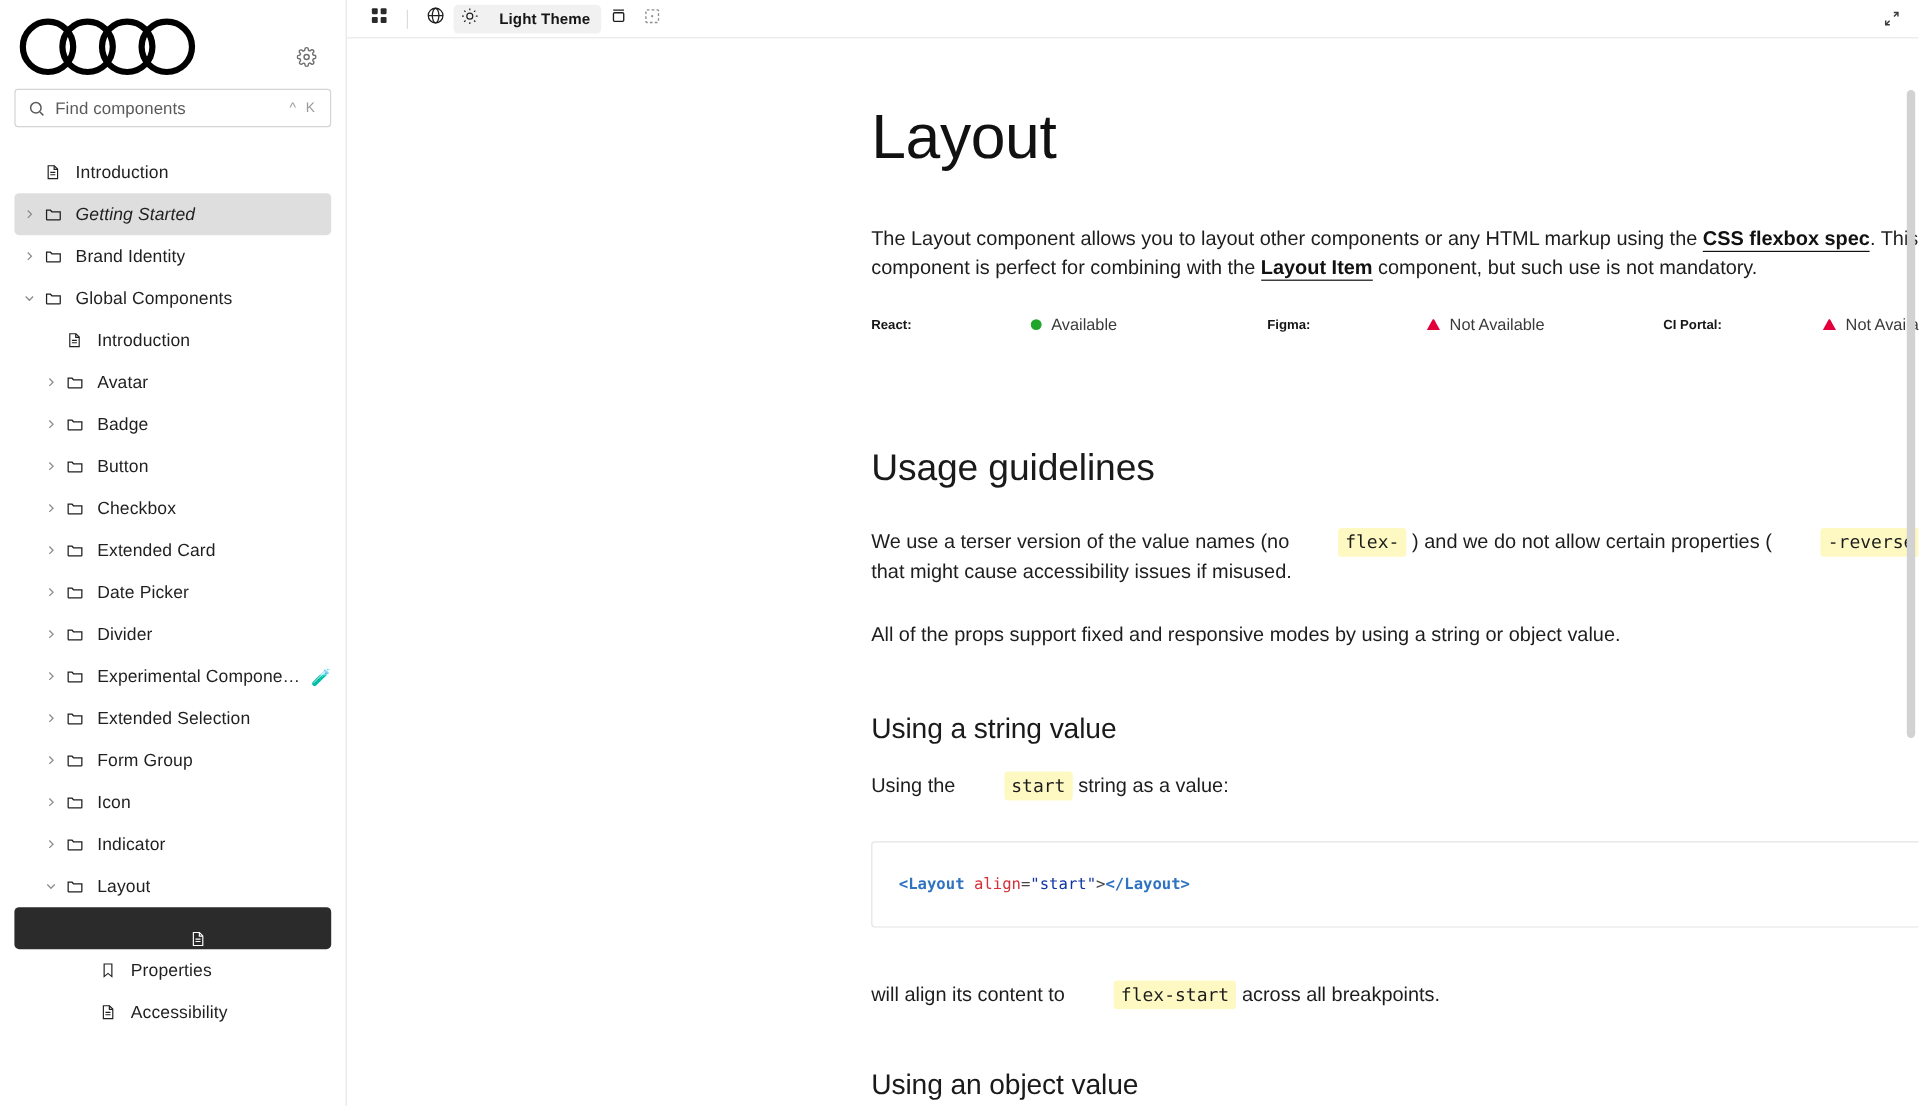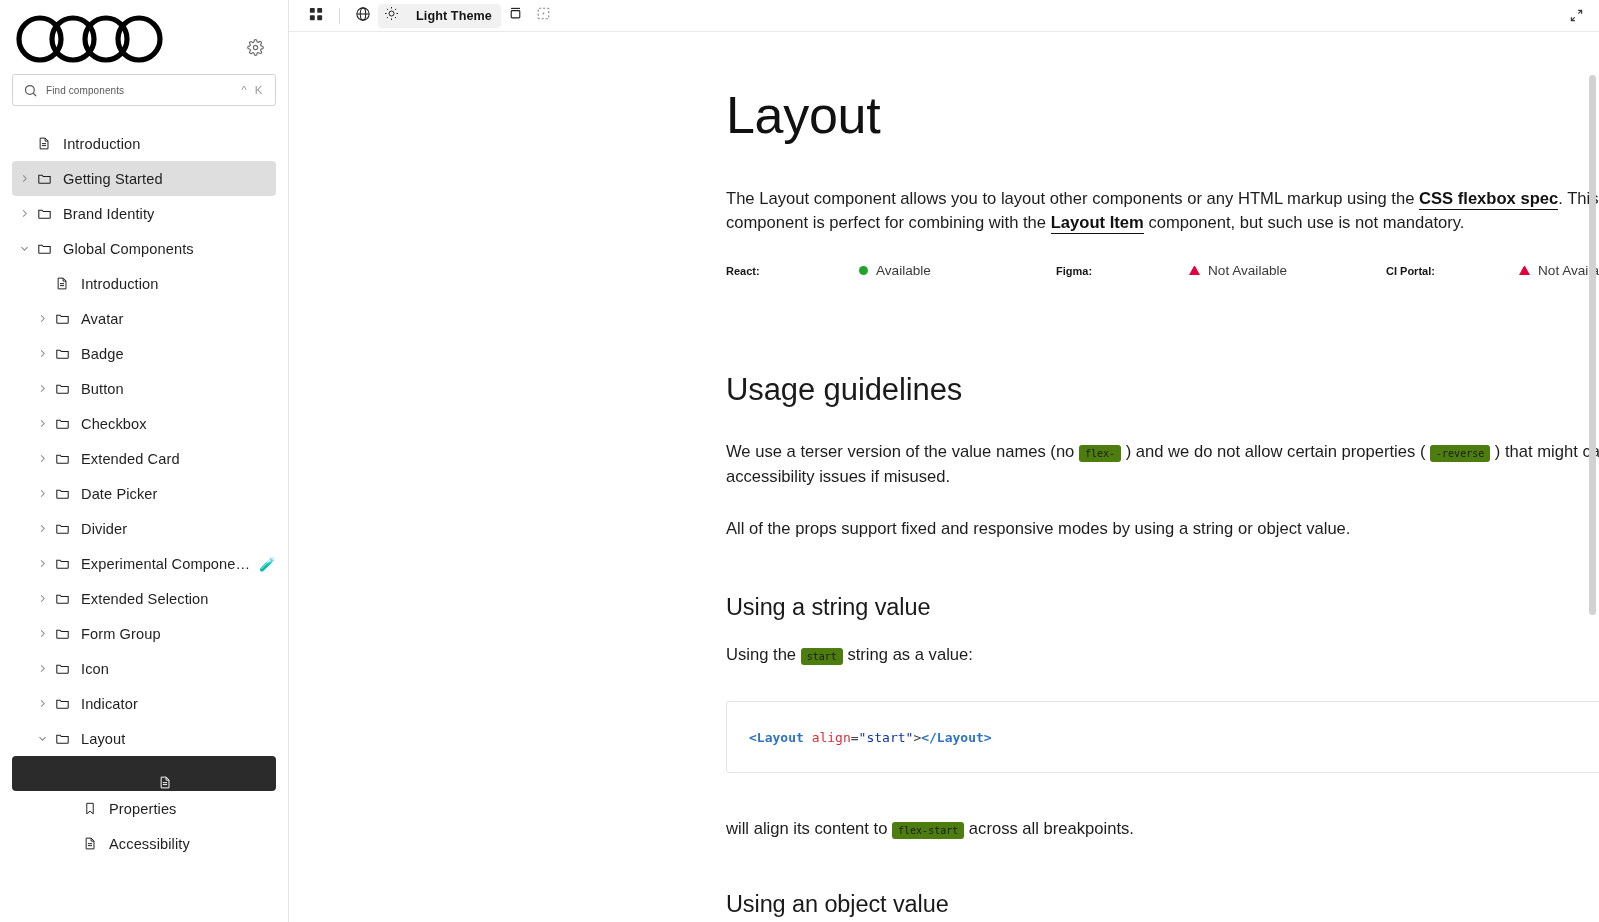--- a/index.html
+++ b/index.html
@@ -59,21 +59,21 @@
     border-radius: 3px;
     display: flex;
     align-items: center;
     gap: 8px;
     padding: 0 10px;
     background: #fff;
   }
   .search-box .s-icon { flex: 0 0 auto; display: flex; align-items: center; }
   .search-input-text {
     flex: 1 1 auto;
-    font-size: 10px;
+    font-size: 14px;
     color: #5a5a5a;
     letter-spacing: .1px;
   }
   .search-kbd {
     font-size: 11.5px;
     color: #9a9a9a;
     letter-spacing: 2.5px;
     white-space: nowrap;
   }
 
@@ -90,21 +90,21 @@
     height: 35px;
     margin: 0 12px;
     padding-left: 4px;
     border-radius: 4px;
     cursor: pointer;
     white-space: nowrap;
     font-size: 14.6px;
     color: #1f1f1f;
     letter-spacing: .1px;
   }
-  .nav-item.active-soft { background: #dedede; }
+  .nav-item.active-soft { background: #dedede; font-style: italic; }
   .nav-item.active-dark { background: #2b2b2b; color: #ffffff; font-weight: bold; flex-direction: column; }
 
   .caret {
     width: 16px; flex: 0 0 16px;
     display: flex; align-items: center; justify-content: center;
     margin-right: 2px;
   }
   .caret.empty { visibility: hidden; }
 
   .nav-icon {
@@ -248,26 +248,27 @@
     color: #1a1a1a;
     margin-top: 52px;
     margin-bottom: 22px;
     letter-spacing: -0.1px;
   }
 
   p.body + p.body { margin-top: 28px; }
 
   code.chip {
     font-family: "DejaVu Sans Mono", monospace;
-    font-size: 10px;
-    background: #4d7c0f;
+    font-size: 15px;
+    background: #fef9c3;
     border-radius: 3px;
     padding: 3px 6px;
     color: #1c1c1c;
     white-space: nowrap;
+    margin-left: 36px;
   }
 
   .code-block {
     margin-top: 34px;
     border: 1px solid #e4e4e4;
     border-radius: 3px;
     background: #ffffff;
     position: relative;
     min-height: 72px;
     padding: 26px 22px 22px 22px;

